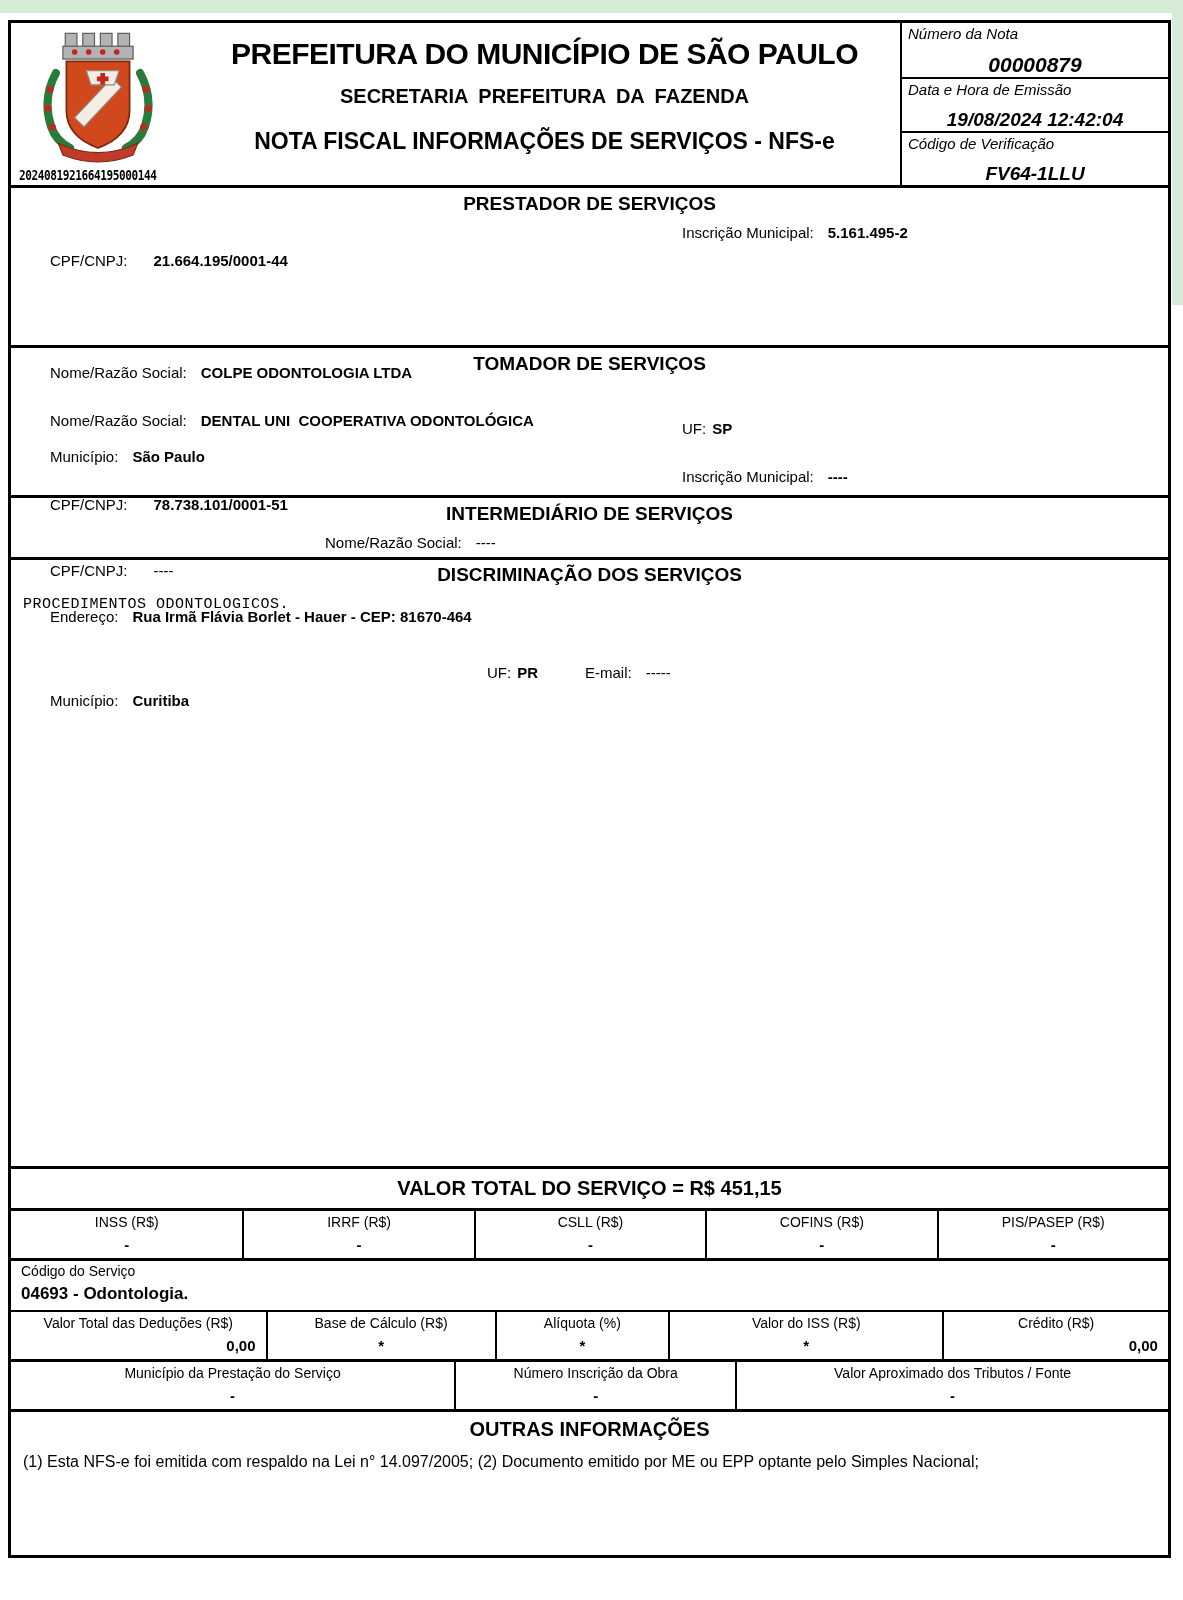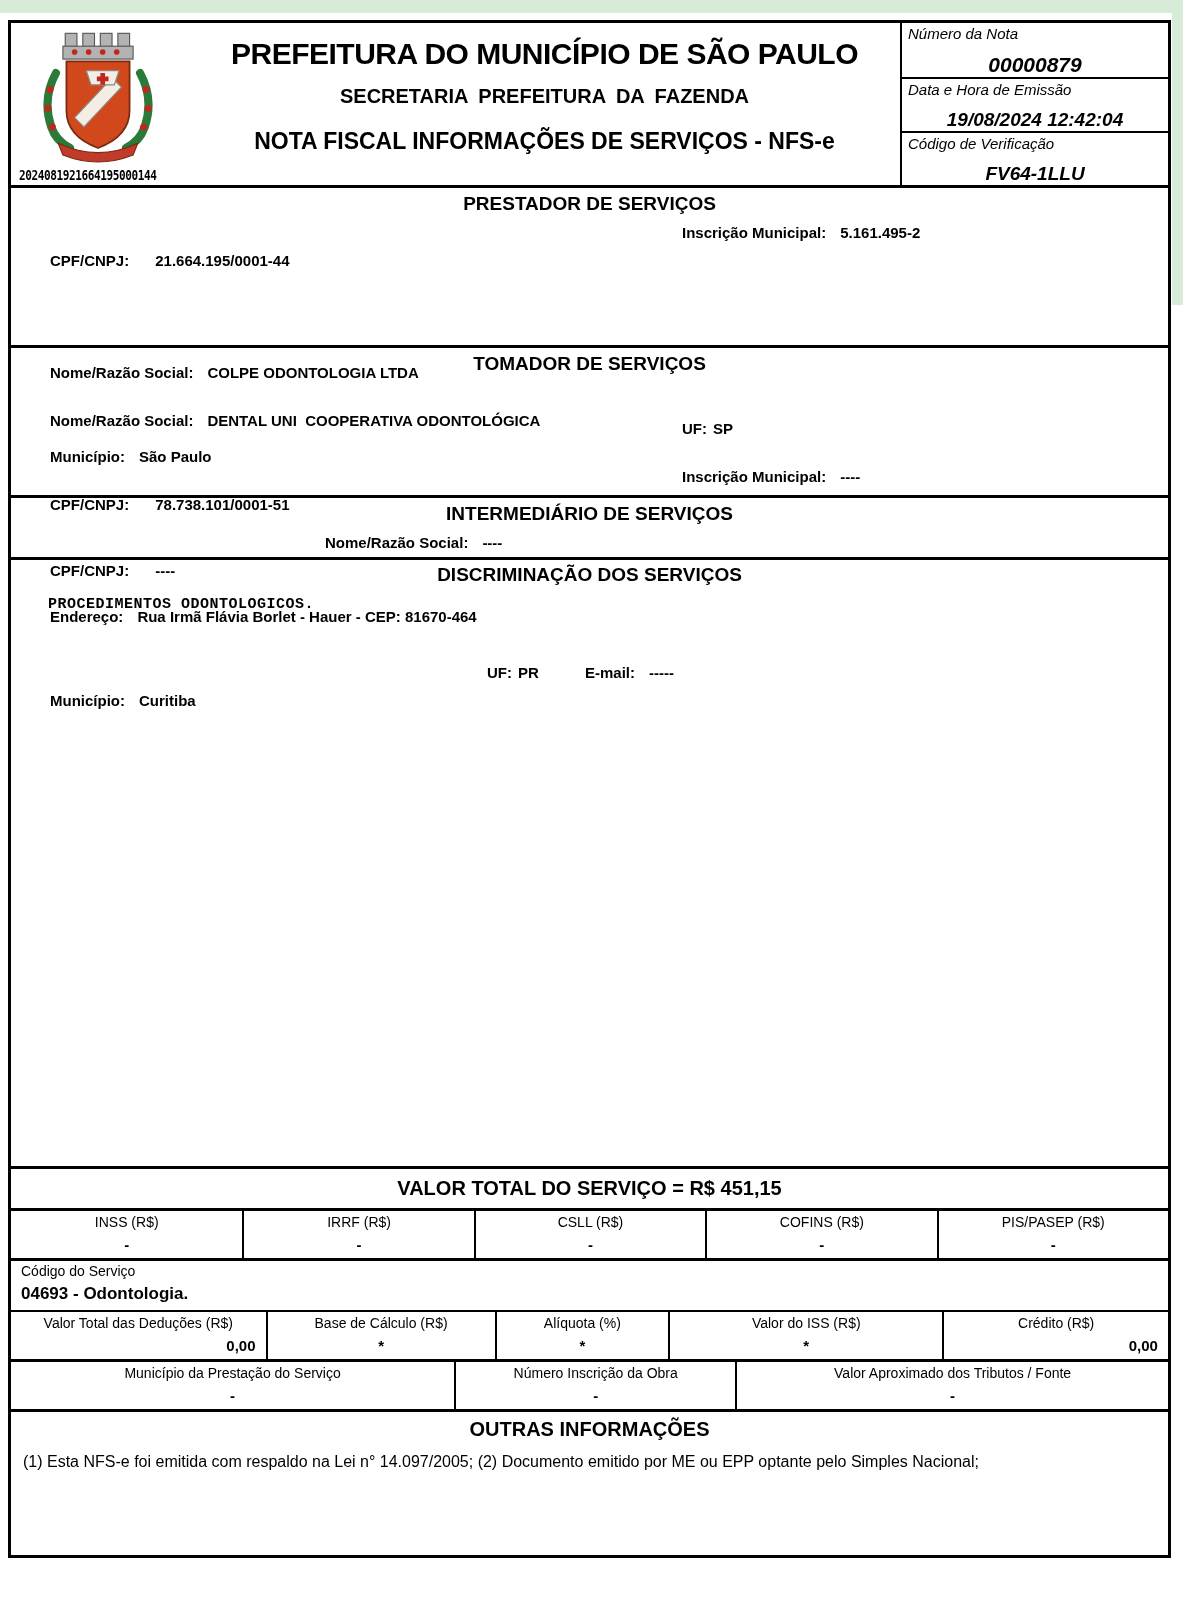--- a/index.html
+++ b/index.html
@@ -21,29 +21,29 @@
   .hdr-right { width:268px; border-left:2px solid #000; display:flex; flex-direction:column;font-style:italic; }
   .hdr-cell { flex:1; padding:2px 6px 0 6px; }
   .hdr-cell + .hdr-cell { border-top:2px solid #000; }
   .hdr-cell .lab { font-size:15px; }
   .hdr-cell .big { font-size:21px; font-weight:bold; text-align:center; margin-top:11px; }
 
   
   .sec { border-bottom:3px solid #000; padding:3px 14px 6px 14px; position:relative; }
   .sec-title { text-align:center; font-size:19px; font-weight:bold; padding:2px 0 4px 0; }
   .row { position:relative; font-size:15px; line-height:28px; white-space:pre-wrap; }
-  .lbl { font-weight:bold; }
+  .lbl { font-weight:normal; }
   .val { font-weight:bold; }
   .g  { display:inline-block; width:14px; }
   .g2 { display:inline-block; width:26px; }
   .abs { position:absolute; top:0; }
 
   
   .discr { flex:1; border-bottom:3px solid #000; padding:2px 10px; display:flex; flex-direction:column; }
-  .discr-text { font-family:"Liberation Mono","DejaVu Sans Mono",monospace; font-size:15px; font-weight:bold; letter-spacing:0.5px; padding:6px 2px;margin-left:25px; }
+  .discr-text { font-family:"Liberation Mono","DejaVu Sans Mono",monospace; font-size:15px; font-weight:normal; letter-spacing:0.5px; padding:6px 2px; }
 
   
   .vtotal { border-bottom:3px solid #000; text-align:center; font-size:20px; font-weight:bold; padding:8px 0; }
 
   
   .tbl { display:flex; border-bottom:3px solid #000; }
   .tbl .cell { padding:3px 4px 5px 4px; text-align:center; }
   .tbl .cell + .cell { border-left:2px solid #000; }
   .tbl .h { font-size:14px; display:block; }
   .tbl .v { font-size:15px; font-weight:bold; display:block; margin-top:6px; }

